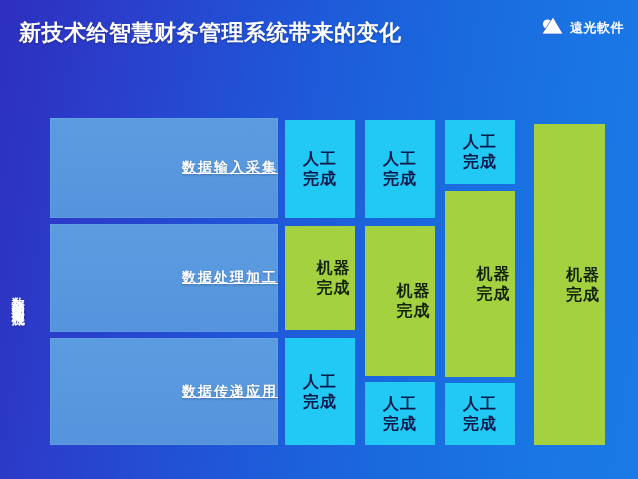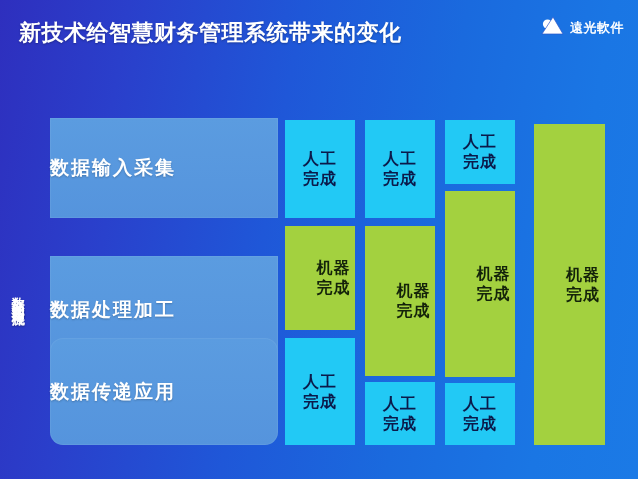--- a/index.html
+++ b/index.html
@@ -63,28 +63,29 @@
   .stage-arrow svg{display:block;}
 
   
   .row-label{
     position:absolute;left:50px;width:228px;
     background:linear-gradient(180deg,#5b9ce0,#5594dd);
     display:flex;align-items:center;
     box-shadow:inset 0 0 0 1px rgba(255,255,255,.06);
   }
   .row-label-text{
-    width:100%;text-align:left;
-    font-size:19px;font-weight:bold;color:#ffffff;
+    width:100%;text-align:right;
+    font-size:14px;font-weight:bold;color:#ffffff;
     letter-spacing:2px;white-space:nowrap;
     text-shadow:0 1px 2px rgba(0,0,0,.22);
+    text-decoration:underline;
   }
   #row-label-0{top:118px;height:100px;}
-  #row-label-1{top:224px;height:108px;margin-top:32px;}
-  #row-label-2{top:338px;height:107px;border-radius:13px;}
+  #row-label-1{top:224px;height:108px;}
+  #row-label-2{top:338px;height:107px;}
 
   
   .cell{
     position:absolute;
     display:flex;align-items:center;justify-content:center;
     box-sizing:border-box;
   }
   .cell-text{
     text-align:center;font-size:16px;font-weight:bold;
     color:#0b1a4a;line-height:1.25;white-space:pre-line;

